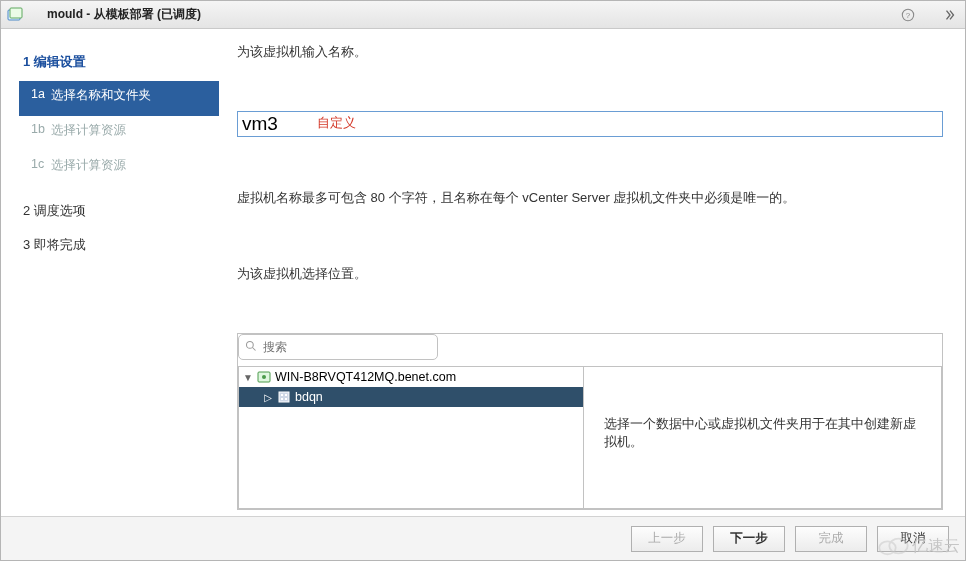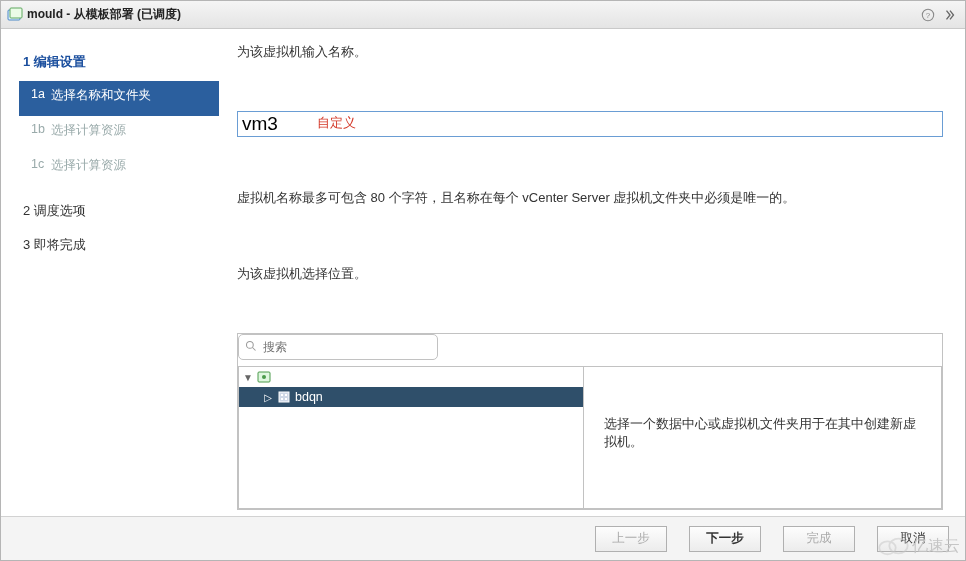--- a/index.html
+++ b/index.html
@@ -22,20 +22,21 @@
     }
     .titlebar {
       background: linear-gradient(#f5f5f5, #e4e4e4);
       border-bottom: 1px solid #c9c9c9;
       height: 28px;
       display: flex;
       align-items: center;
       padding: 0 6px;
       font-size: 12px;
       color: #333;
+      gap: 20px;
     }
     .title-icon { width: 16px; height: 16px; margin-right: 4px; display:inline-block; }
     .titlebar .spacer { flex:1; }
     .help-icon, .arrow-icon {
       width: 18px; height: 18px; display:flex; align-items:center; justify-content:center;
       color:#555; cursor:pointer; margin-left:4px;
     }
     .content { flex:1; display:flex; background:#fff; padding: 14px 18px 0 18px; }
     .sidebar { width: 200px; padding-top: 4px; }
     .sidebar .step-main { color:#1b4f9e; font-weight:bold; font-size:13px; padding: 6px 4px; }
@@ -93,21 +94,21 @@
     .detail {
       flex:1; display:flex; align-items:flex-start; justify-content:center;
       padding:48px 20px 0; color:#333; font-size:13px;
     }
     .footer {
       height:44px; border-top:1px solid #d2d2d2; background:#f4f4f4;
       display:flex; align-items:center; justify-content:flex-end; padding:0 16px; gap:10px;
     }
     .btn {
       min-width:72px; height:26px; border:1px solid #b0b0b0; background:linear-gradient(#fdfdfd,#ececec);
-      font-size:12.5px; color:#333; cursor:pointer; padding:0 12px;margin-left:12px;
+      font-size:12.5px; color:#333; cursor:pointer; padding:0 12px;
     }
     .btn:disabled { color:#aaa; cursor:default; }
     .btn.cancel { }
     .watermark {
       position:absolute; right:6px; bottom:4px; color:#c6c6c6; font-size:16px;
       display:flex; align-items:center; pointer-events:none;
     }
     .watermark svg { opacity:0.5; }
     .title-text { font-weight:bold; color:#222; }
   </style>
@@ -191,20 +192,21 @@
         <div class="picker-body">
           <div class="tree">
             <div class="tree-row">
               <span class="tri">▼</span>
               <span class="tree-icon">
                 <svg viewBox="0 0 14 14">
                     <rect x="1" y="2" width="12" height="10" rx="1" fill="#dff7e0" stroke="#4a9a4a"></rect>
                     <circle cx="7" cy="7" r="2" fill="#4a9a4a"></circle>
                   </svg>
               </span>
+              <span>WIN-B8RVQT412MQ.benet.com</span>
             </div>
             <div class="tree-row child selected">
               <span class="tri">▷</span>
               <span class="tree-icon">
                 <svg viewBox="0 0 14 14">
                     <rect x="2" y="2" width="10" height="10" fill="#cfd8e6" stroke="#fff"></rect>
                     <rect x="4" y="4" width="2" height="2" fill="#fff"></rect>
                     <rect x="8" y="4" width="2" height="2" fill="#fff"></rect>
                     <rect x="4" y="8" width="2" height="2" fill="#fff"></rect>
                     <rect x="8" y="8" width="2" height="2" fill="#fff"></rect>

